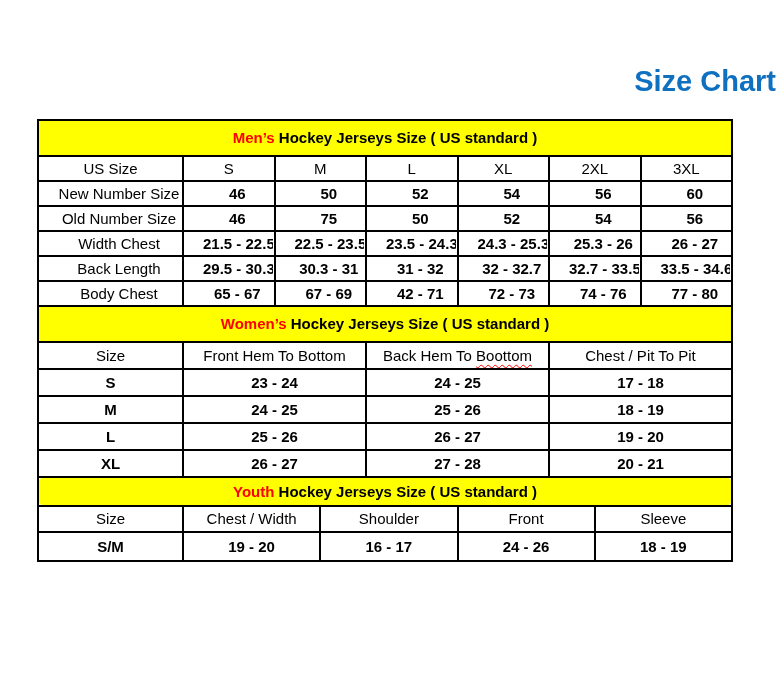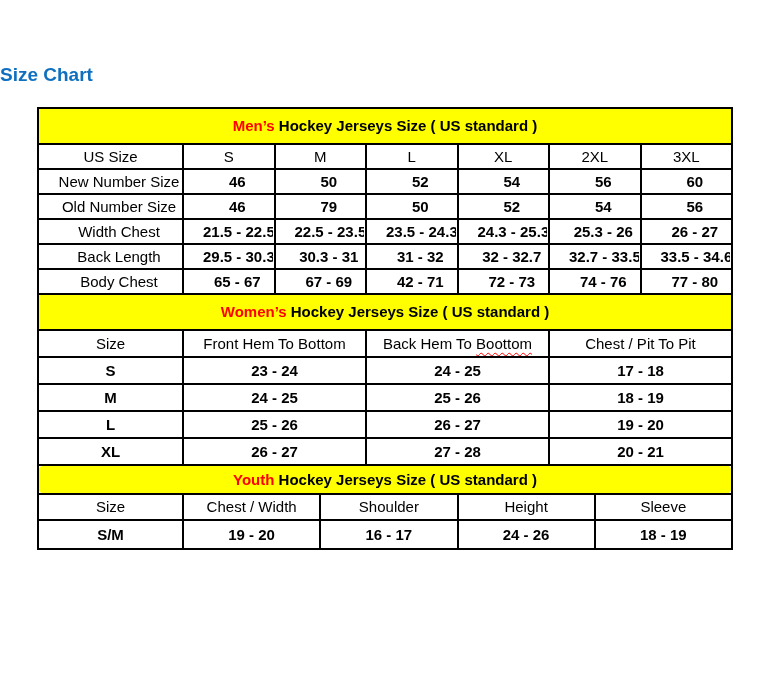--- a/index.html
+++ b/index.html
@@ -13,22 +13,22 @@
     height: 692px;
     background: #ffffff;
     font-family: "Liberation Sans", sans-serif;
     color: #000000;
     overflow: hidden;
   }
   .page-title {
     margin: 0;
     padding-top: 64px;
     padding-bottom: 20px;
-    text-align: left;
-    font-size: 19px;
+    text-align: right;
+    font-size: 29px;
     font-weight: bold;
     line-height: 1.2;
     color: var(--title-blue, #0070C0);
   }
   .chart-wrap {
     margin-left: 37px;
     width: 696px;
   }
   table.size-table {
     border-collapse: collapse;
@@ -114,21 +114,21 @@
             <td>46</td>
             <td>50</td>
             <td>52</td>
             <td>54</td>
             <td>56</td>
             <td>60</td>
           </tr>
           <tr>
             <th>Old Number Size</th>
             <td>46</td>
-            <td>79</td>
+            <td>75</td>
             <td>50</td>
             <td>52</td>
             <td>54</td>
             <td>56</td>
           </tr>
           <tr>
             <th>Width Chest</th>
             <td>21.5 - 22.5</td>
             <td>22.5 - 23.5</td>
             <td>23.5 - 24.3</td>
@@ -205,21 +205,21 @@
           <col style="width:145px">
         </colgroup>
       <thead>
         <tr class="band-row">
           <td class="band-cell" colspan="5"><span class="hl">Youth</span><span> Hockey Jerseys Size ( US standard )</span></td>
         </tr>
         <tr class="head-row">
             <th>Size</th>
             <th>Chest / Width</th>
             <th>Shoulder</th>
-            <th>Height</th>
+            <th>Front</th>
             <th>Sleeve</th>
           </tr>
       </thead>
       <tbody>
           <tr>
             <th>S/M</th>
             <td>19 - 20</td>
             <td>16 - 17</td>
             <td>24 - 26</td>
             <td>18 - 19</td>

